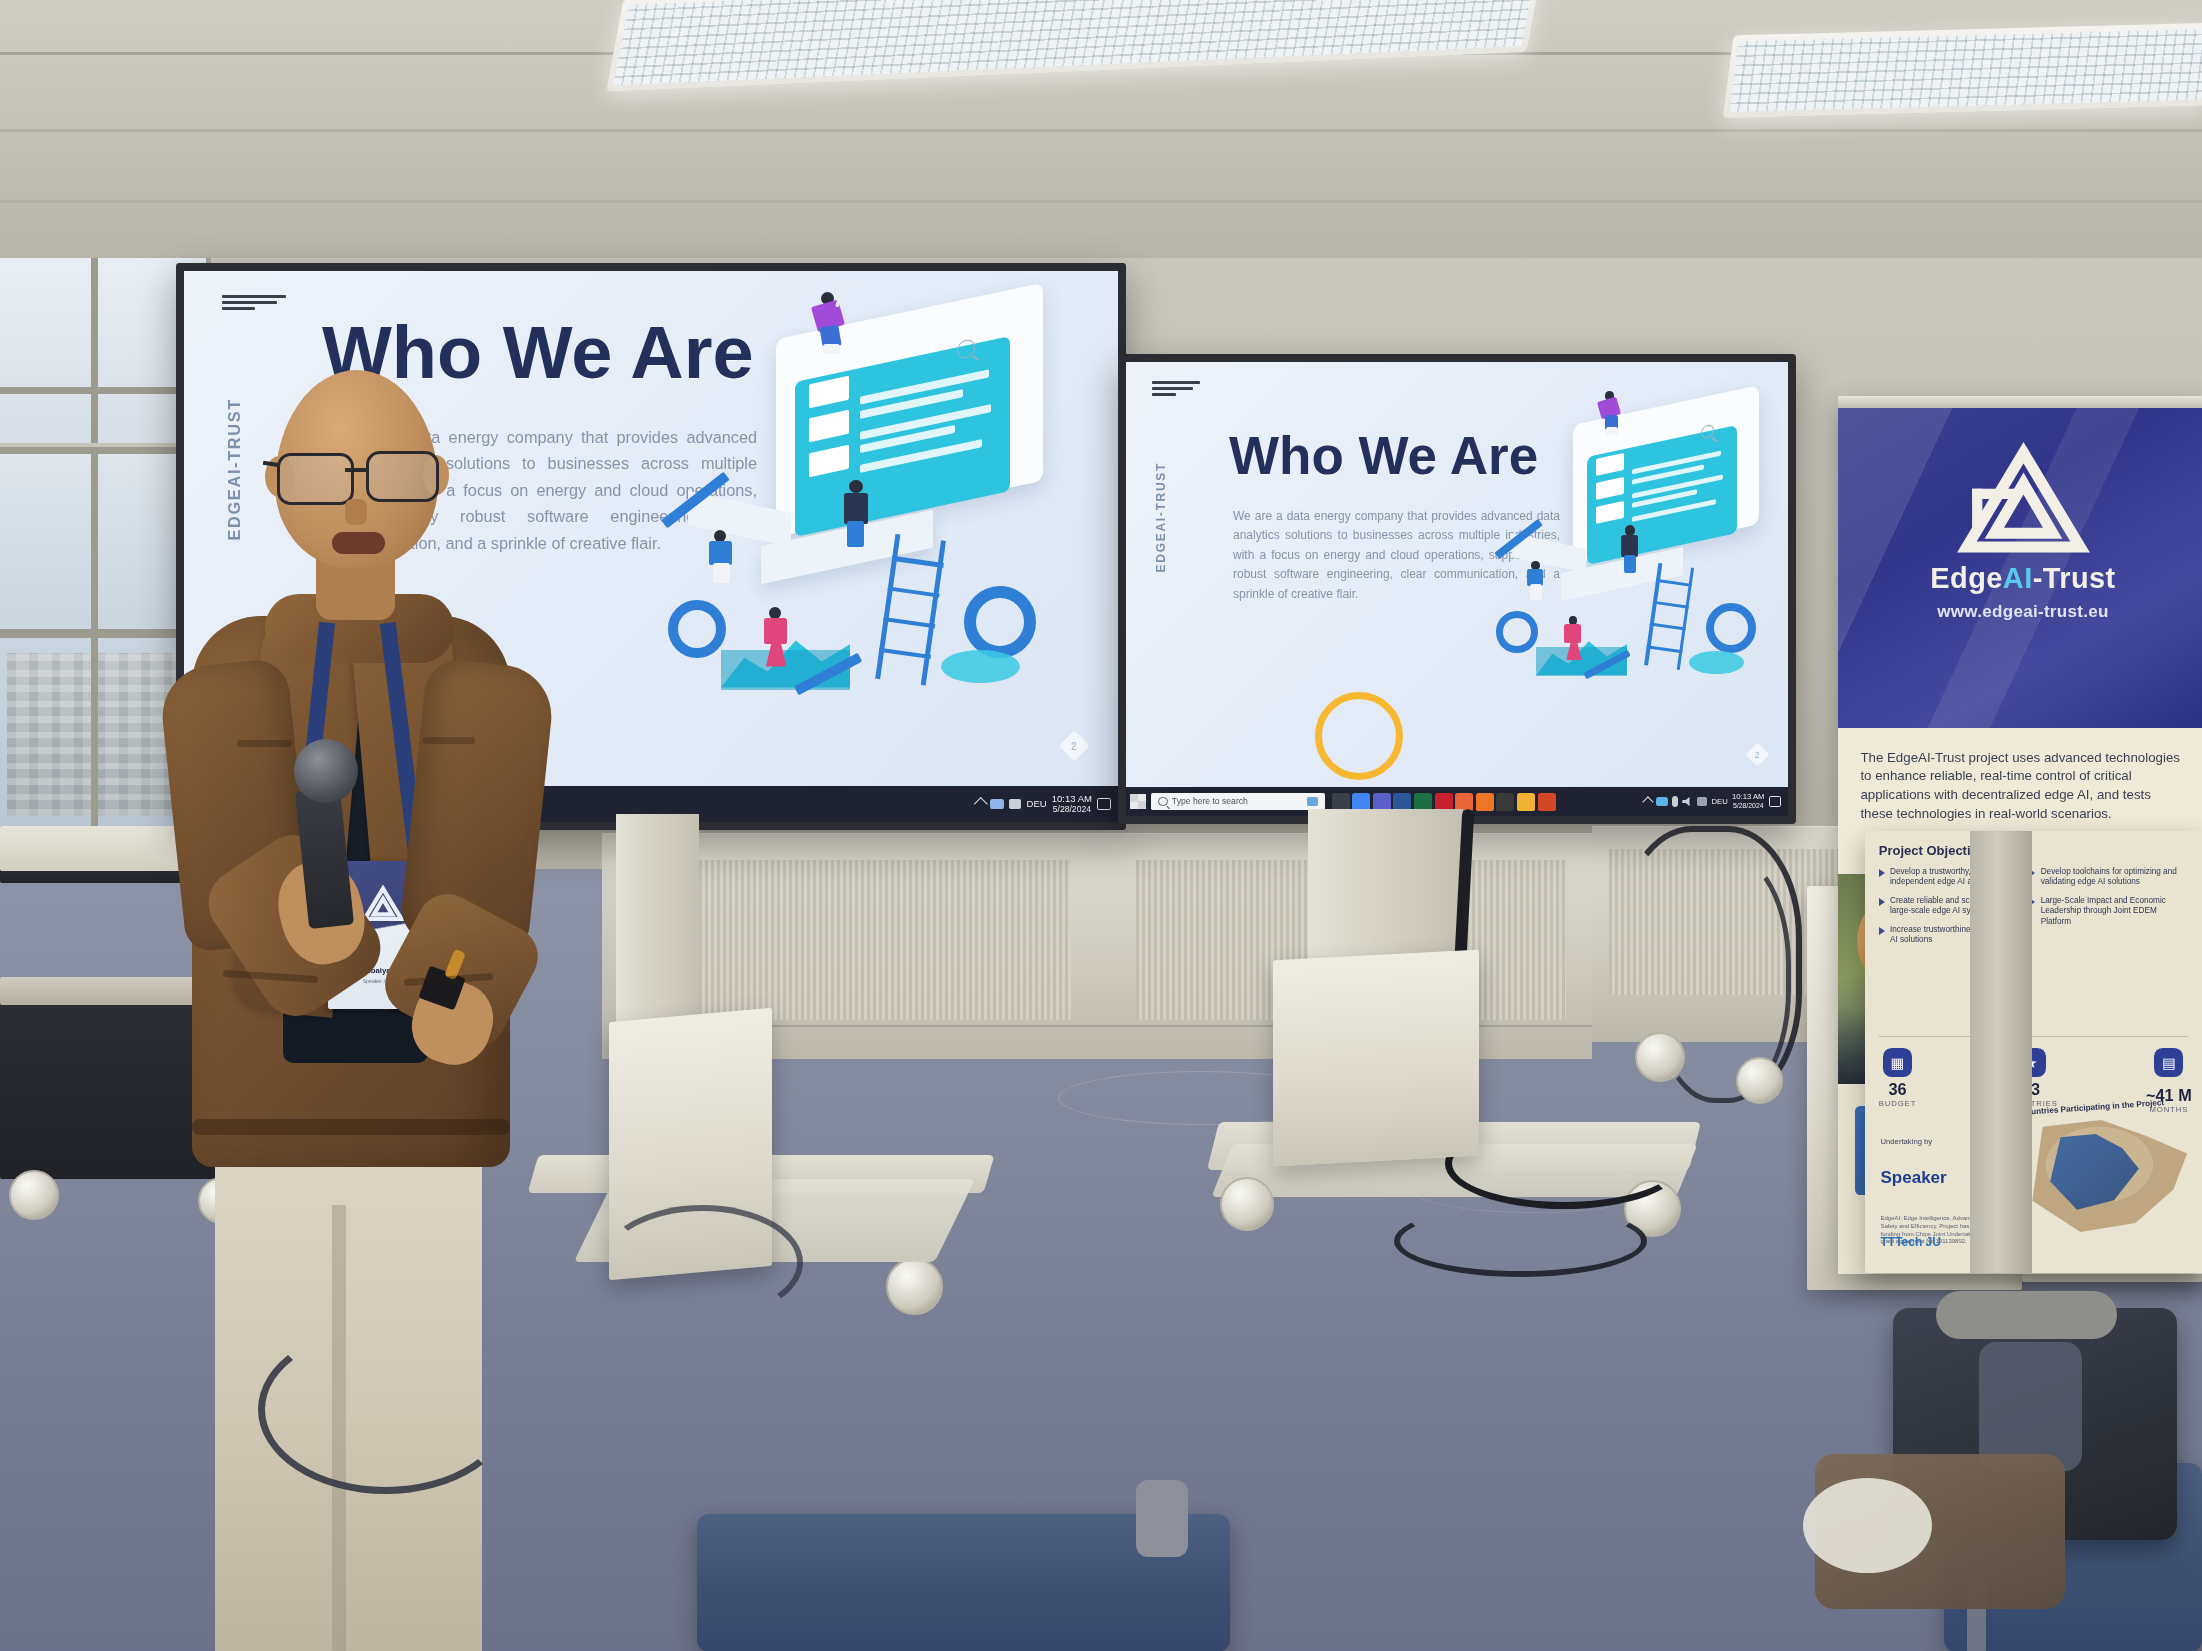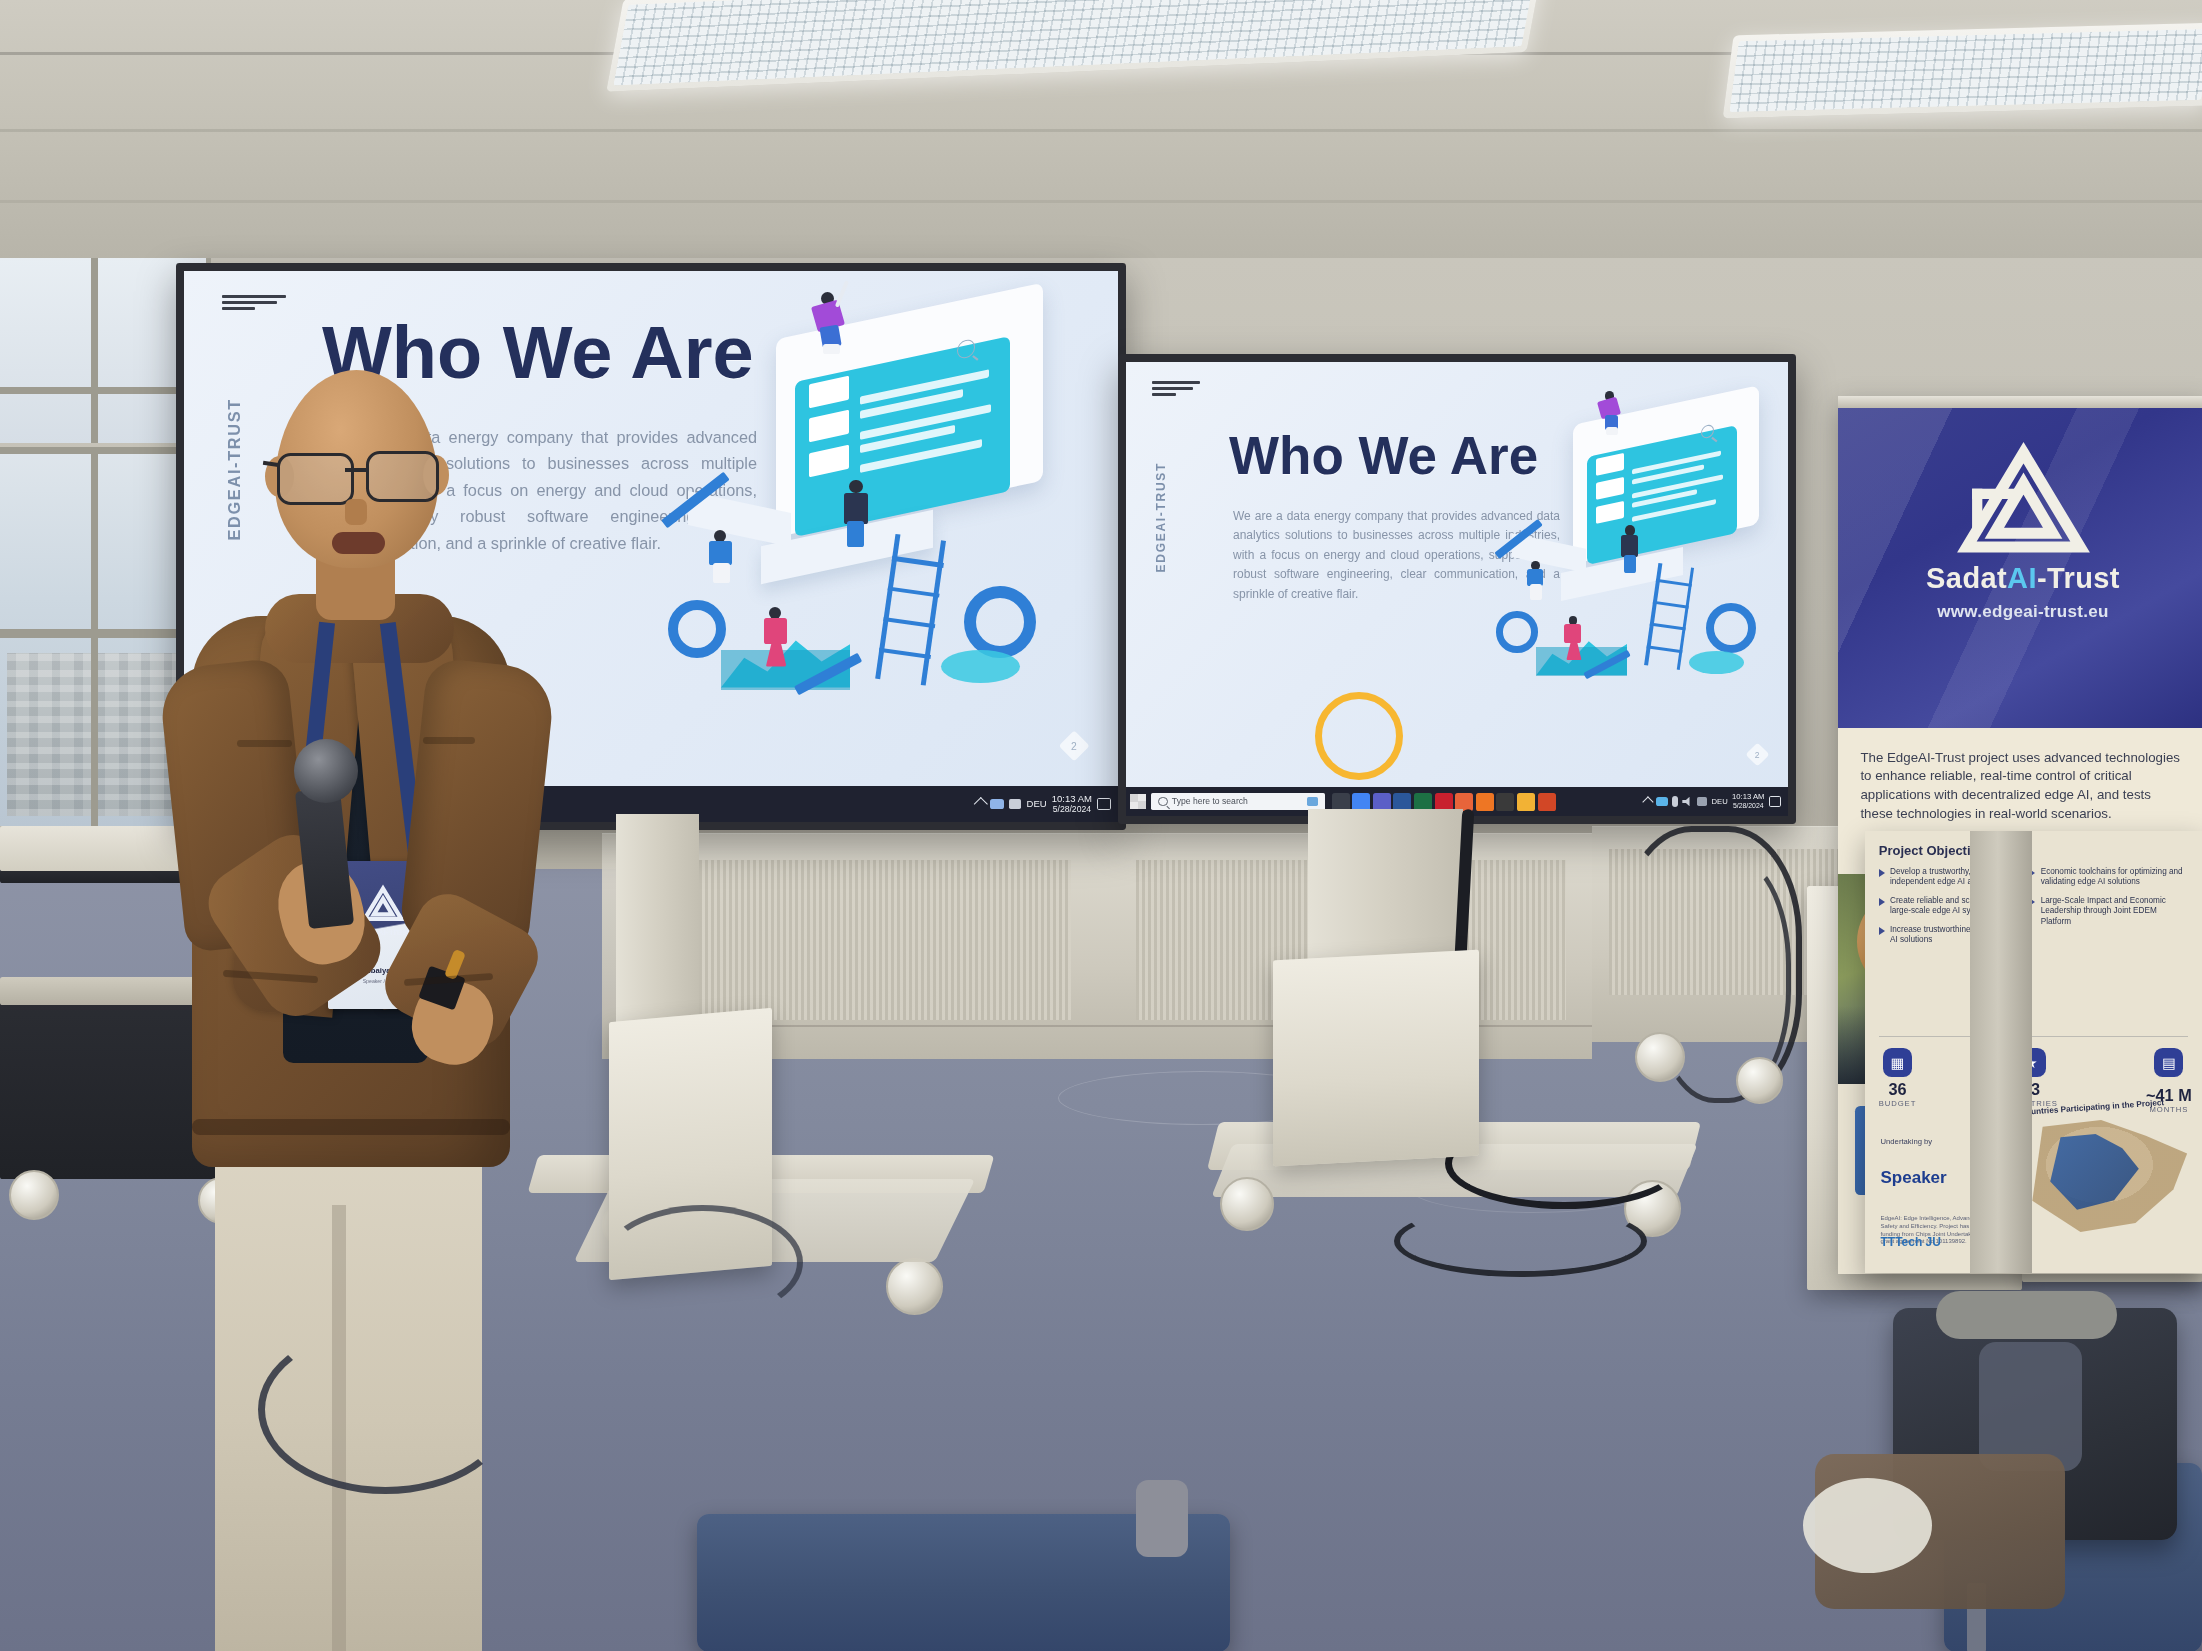--- a/index.html
+++ b/index.html
@@ -488,21 +488,21 @@
           <path d="M84 16 L150 126 L18 126 Z"></path>
           <path d="M84 52 L118 110 L50 110 Z"></path>
         </g>
         <path d="M10 78 L56 78 L56 100 L10 100 Z" fill="#efe9d8" opacity="0"></path>
         <g fill="#f1efe6">
           <rect x="24" y="58" width="56" height="12"></rect>
           <rect x="24" y="58" width="12" height="50"></rect>
         </g>
       </svg>
       <div class="bn-name" style="font-size:29px;margin-top:3.4px;">
-        <span>Sadat</span><span class="ai">AI</span><span>-Trust</span>
+        <span>Edge</span><span class="ai">AI</span><span>-Trust</span>
       </div>
       <div class="bn-url" style="font-size:17px;margin-top:6.9px;">www.edgeai-trust.eu</div>
     </div>
 
     <div class="bn-desc" style="left:0;top:332px;right:0;padding:20.6px 22.4px;font-size:13.3px;">The EdgeAI-Trust project uses advanced technologies to enhance reliable, real-time control of critical applications with decentralized edge AI, and tests these technologies in real-world scenarios.</div>
 
     <div class="bn-photo" style="left:0;top:478px;right:0;height:215px;
          background:linear-gradient(160deg,#6d7d4e 0%,#8a9a5c 30%,#55636f 62%,#2e3a46 100%);">
       <div style="position:absolute;left:19px;top:15.5px;width:103px;height:103px;border-radius:50%;
            background:radial-gradient(circle at 40% 35%,#f0c08a,#c98f4f 60%,#8d5f2d);opacity:.95;"></div>
@@ -538,21 +538,21 @@
               <span>Create reliable and scalable large-scale edge AI systems</span>
             </div>
             <div class="bn-li">
               <span class="tri"></span>
               <span>Increase trustworthiness of edge AI solutions</span>
             </div>
           </div>
         <div style="width:54%;" id="objRight">
             <div class="bn-li">
               <span class="tri"></span>
-              <span>Economic toolchains for optimizing and validating edge AI solutions</span>
+              <span>Develop toolchains for optimizing and validating edge AI solutions</span>
             </div>
             <div class="bn-li">
               <span class="tri"></span>
               <span>Large-Scale Impact and Economic Leadership through Joint EDEM Platform</span>
             </div>
           </div>
       </div>
 
       <div style="position:absolute;left:13.8px;right:13.8px;top:205px;height:0.9px;background:rgba(60,66,92,.25);"></div>
 

